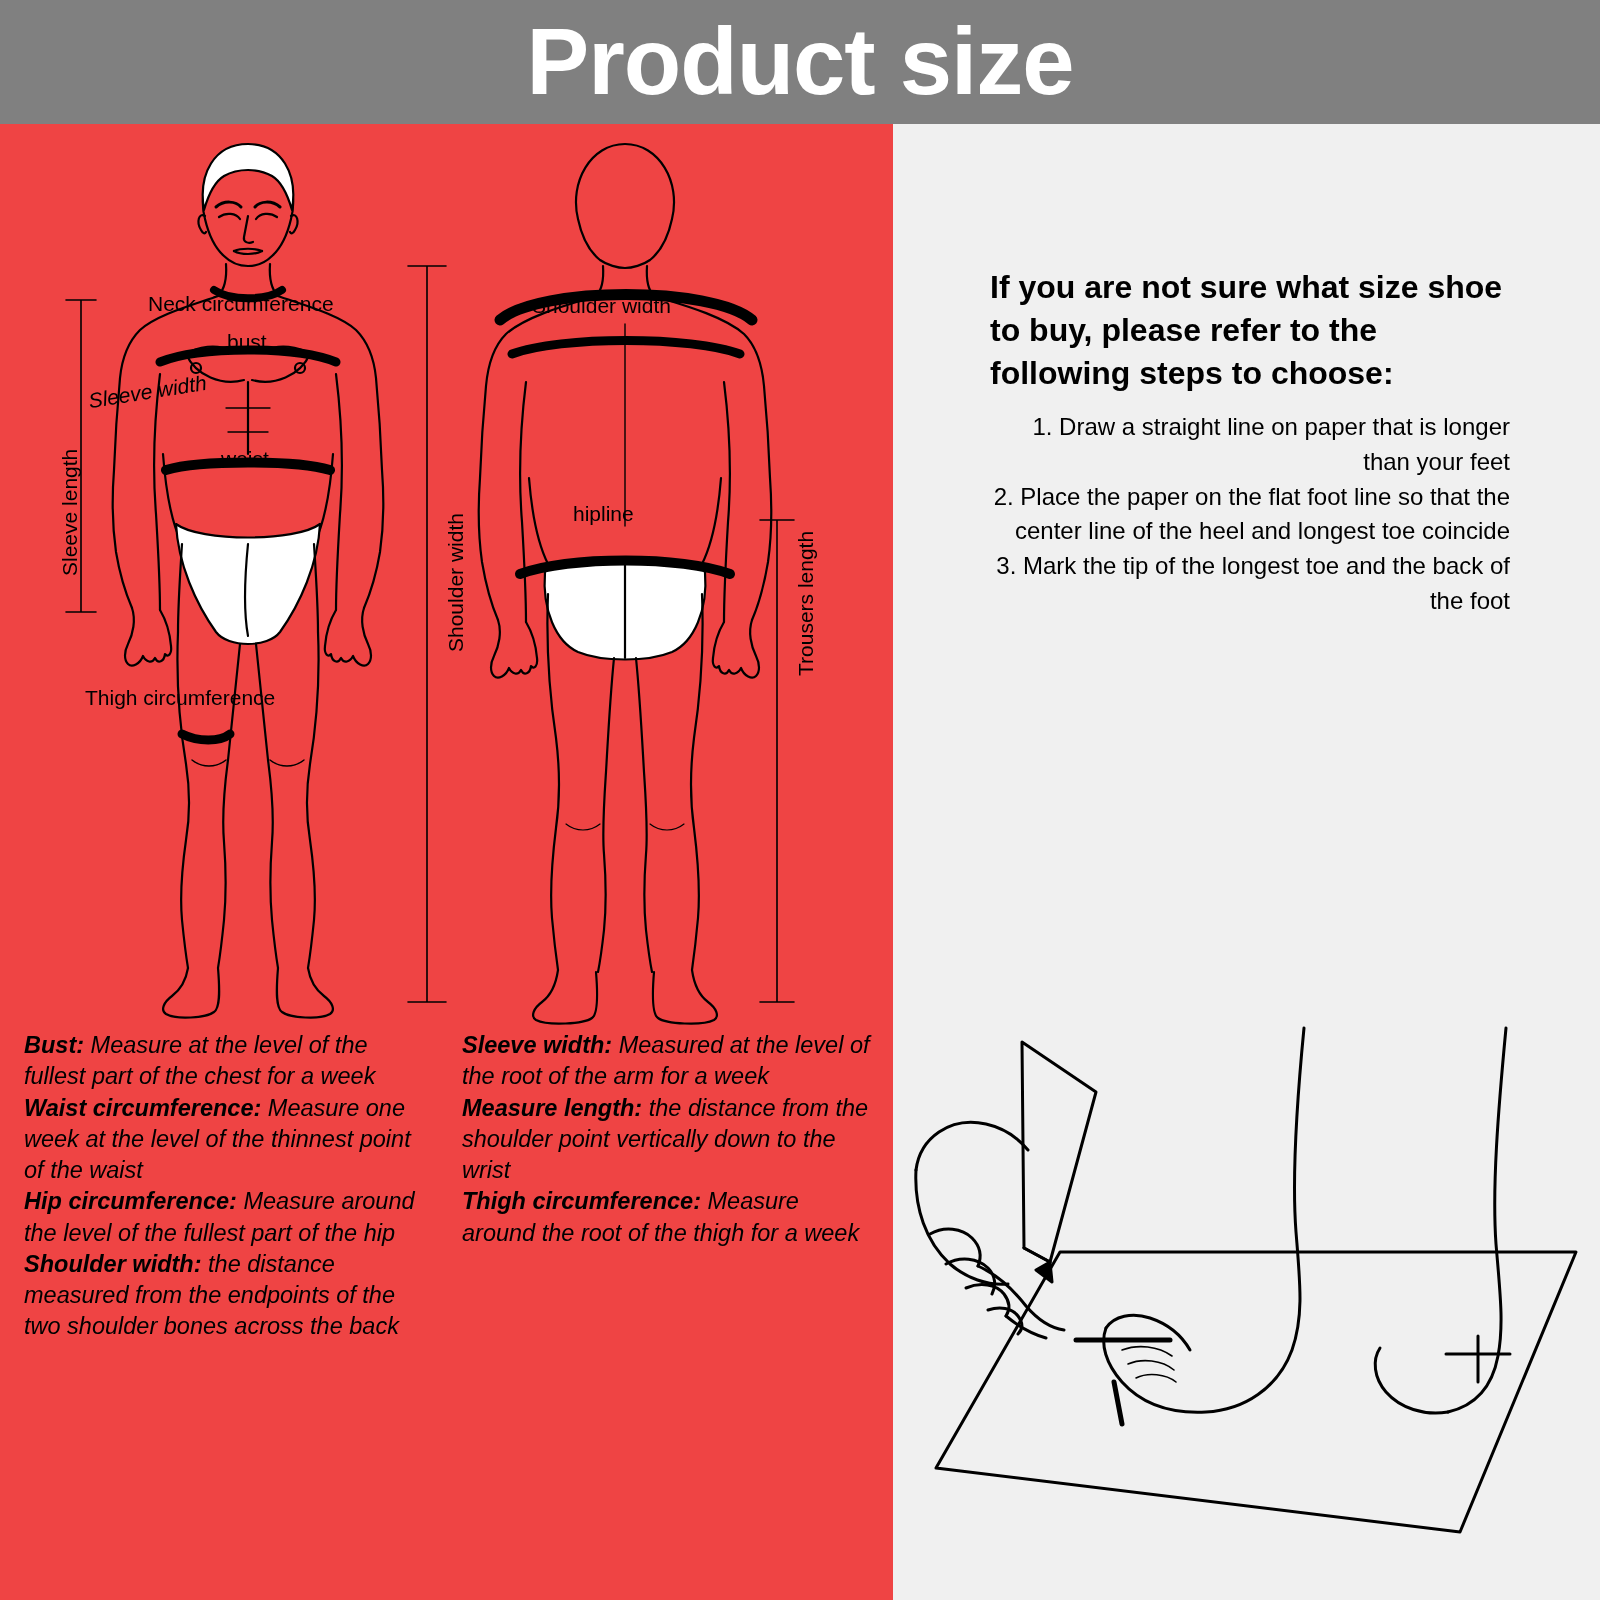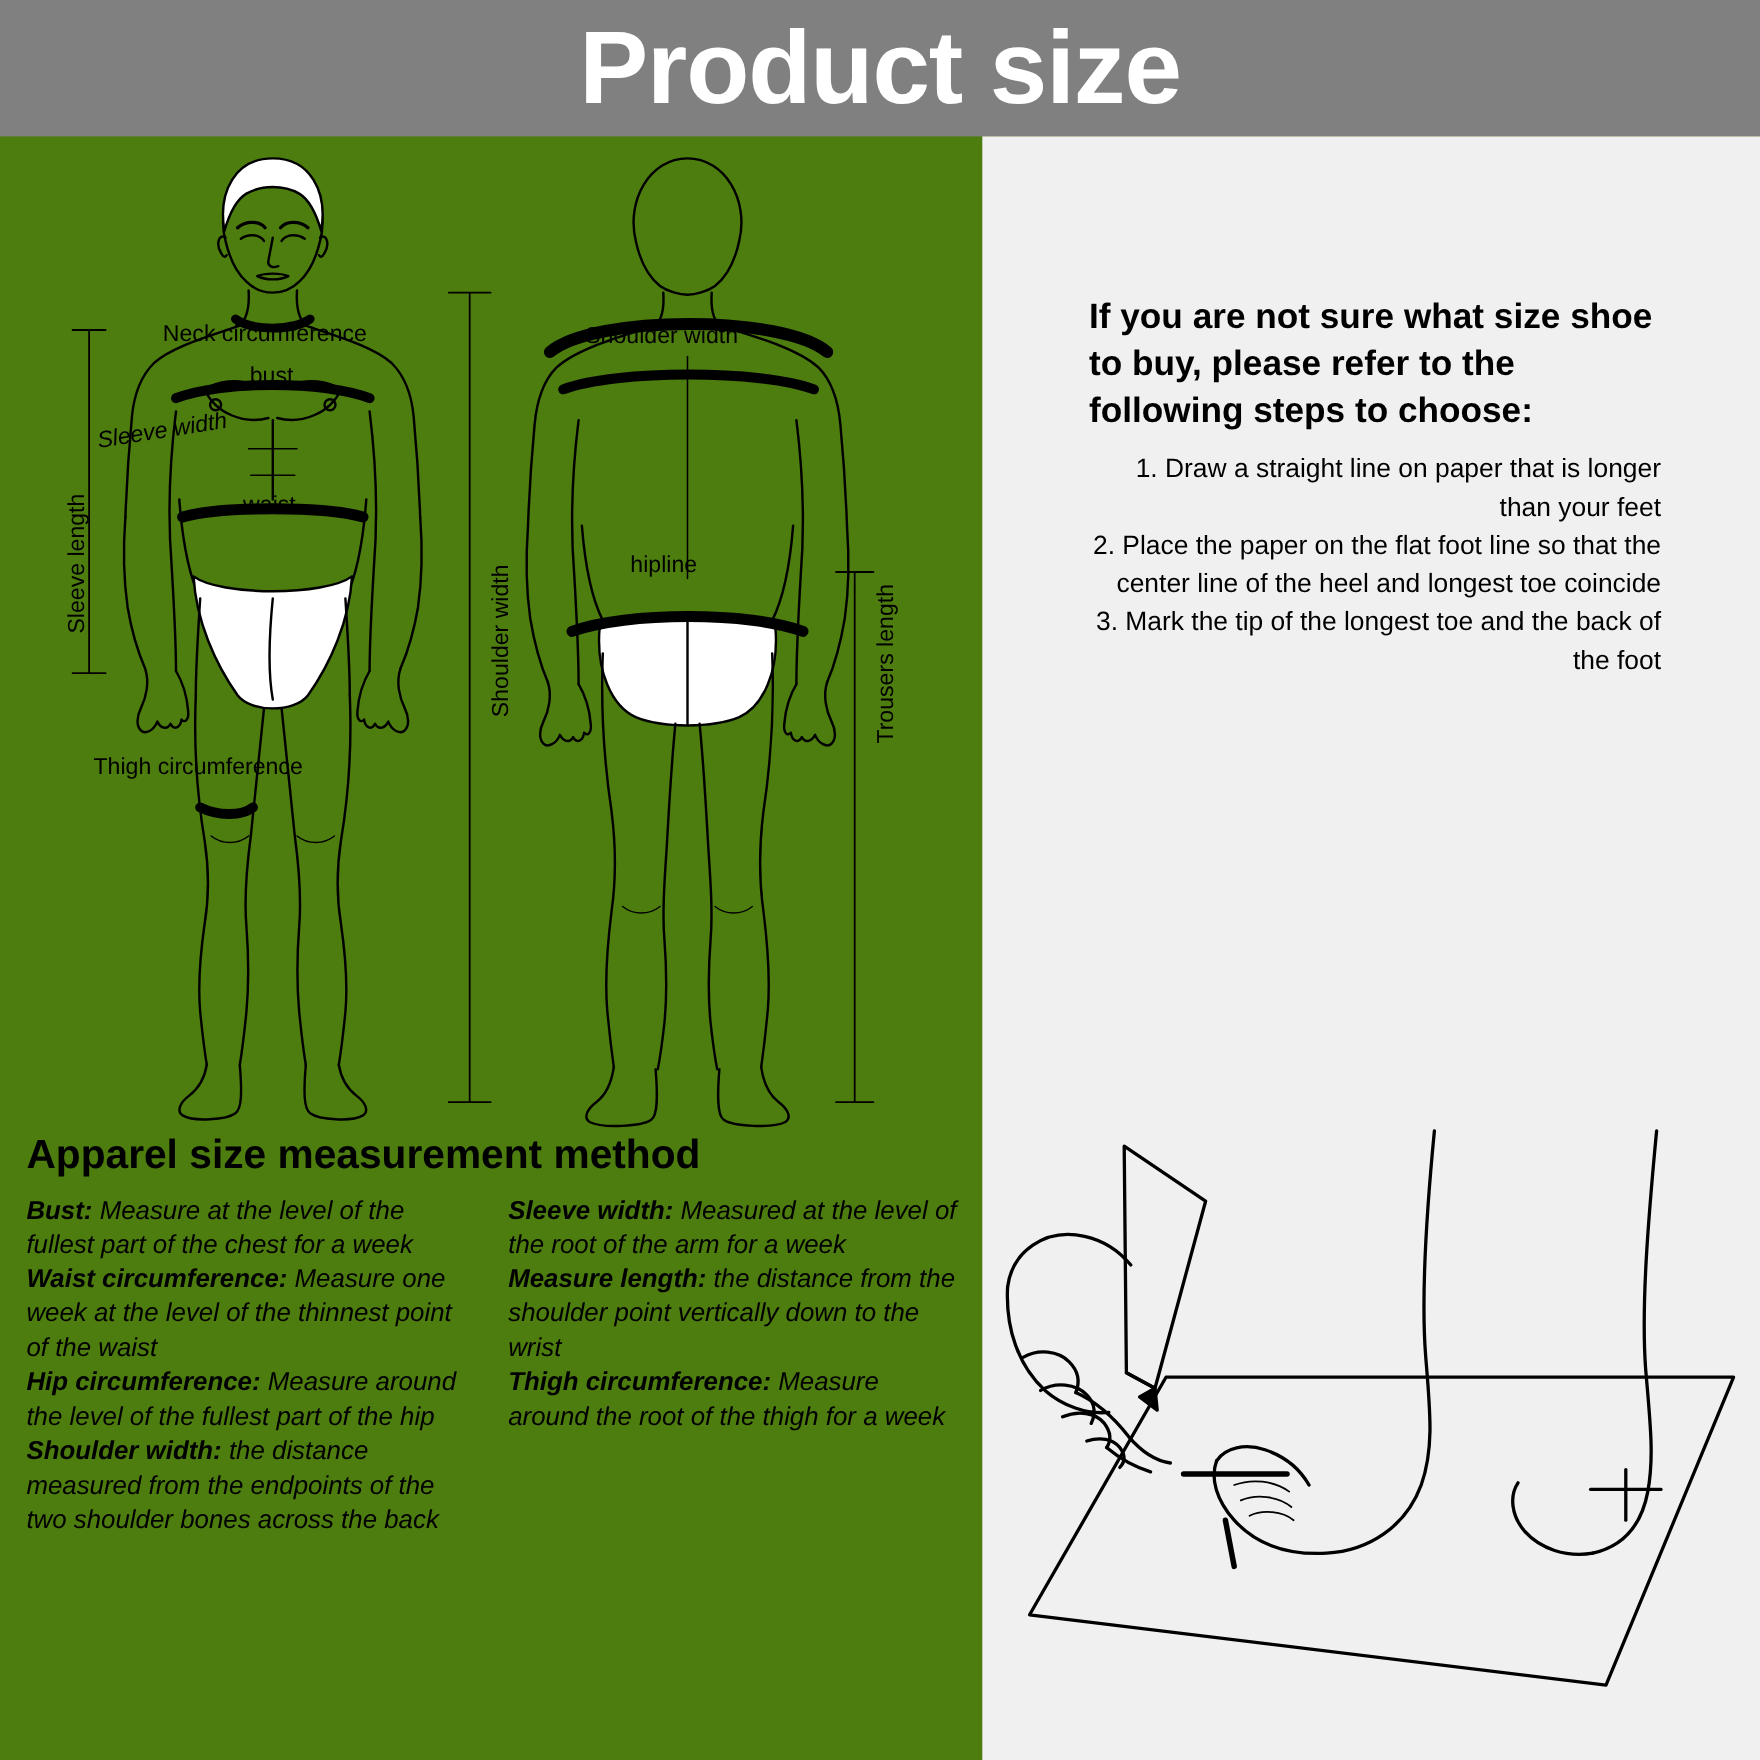--- a/index.html
+++ b/index.html
@@ -11,21 +11,21 @@
     width: 1600px;
     height: 1600px;
     font-family: "Liberation Sans", sans-serif;
     overflow: hidden;
     position: relative;
   }
   .page {
     width: 1600px;
     height: 1600px;
     position: relative;
-    background: #4d7c0f;
+    background: #ef4444;
   }
   
   .header {
     position: absolute;
     top: 0; left: 0;
     width: 1600px;
     height: 124px;
     background: #808080;
     display: flex;
     align-items: center;
@@ -321,21 +321,20 @@
     <span class="fig-label vertical-label" style="left:58px; top:452px;">Sleeve length</span>
     <span class="fig-label" style="left:221px; top:323px;">waist</span>
     <span class="fig-label" style="left:85px; top:562px;">Thigh circumference</span>
     <span class="fig-label vertical-label" style="left:444px; top:528px;">Shoulder width</span>
     <span class="fig-label" style="left:532px; top:170px;">Shoulder width</span>
     <span class="fig-label" style="left:573px; top:378px;">hipline</span>
     <span class="fig-label vertical-label" style="left:794px; top:552px;">Trousers length</span>
   </div>
 
   <div class="apparel">
-    <div class="apparel-title">Apparel size measurement method</div>
     <div class="apparel-cols">
       <div class="apparel-col">
         <p><b>Bust:</b><span> Measure at the level of the fullest part of the chest for a week</span></p>
         <p><b>Waist circumference:</b><span> Measure one week at the level of the thinnest point of the waist</span></p>
         <p><b>Hip circumference:</b><span> Measure around the level of the fullest part of the hip</span></p>
         <p><b>Shoulder width:</b><span> the distance measured from the endpoints of the two shoulder bones across the back</span></p>
       </div>
       <div class="apparel-col">
         <p><b>Sleeve width:</b><span> Measured at the level of the root of the arm for a week</span></p>
         <p><b>Measure length:</b><span> the distance from the shoulder point vertically down to the wrist</span></p>

